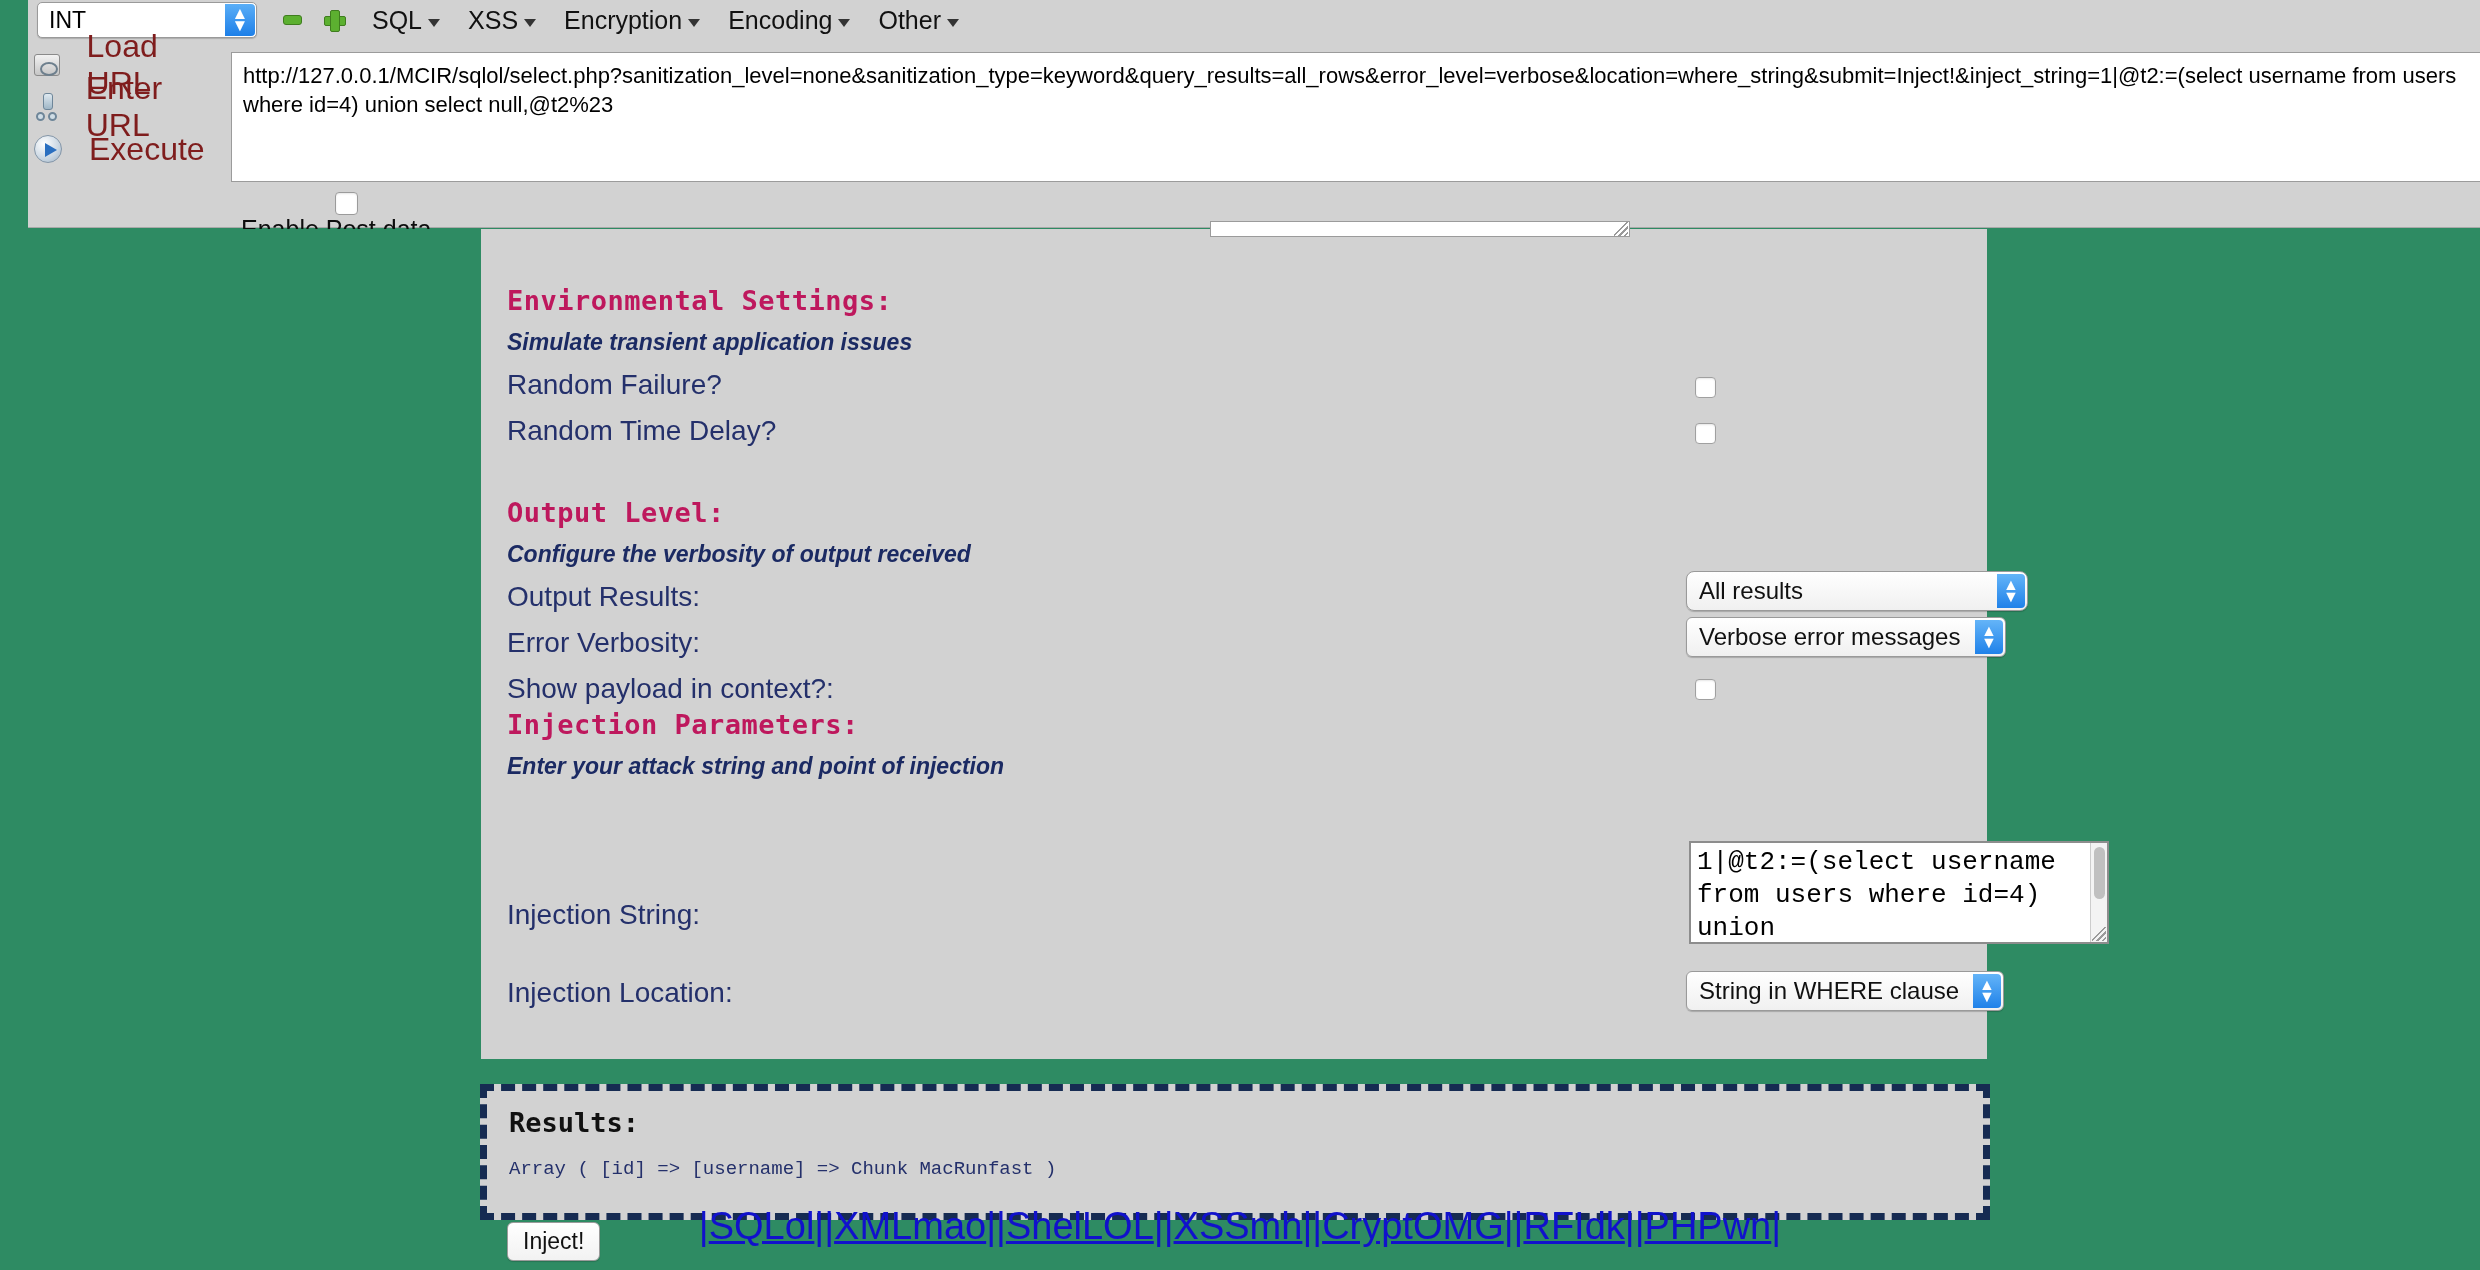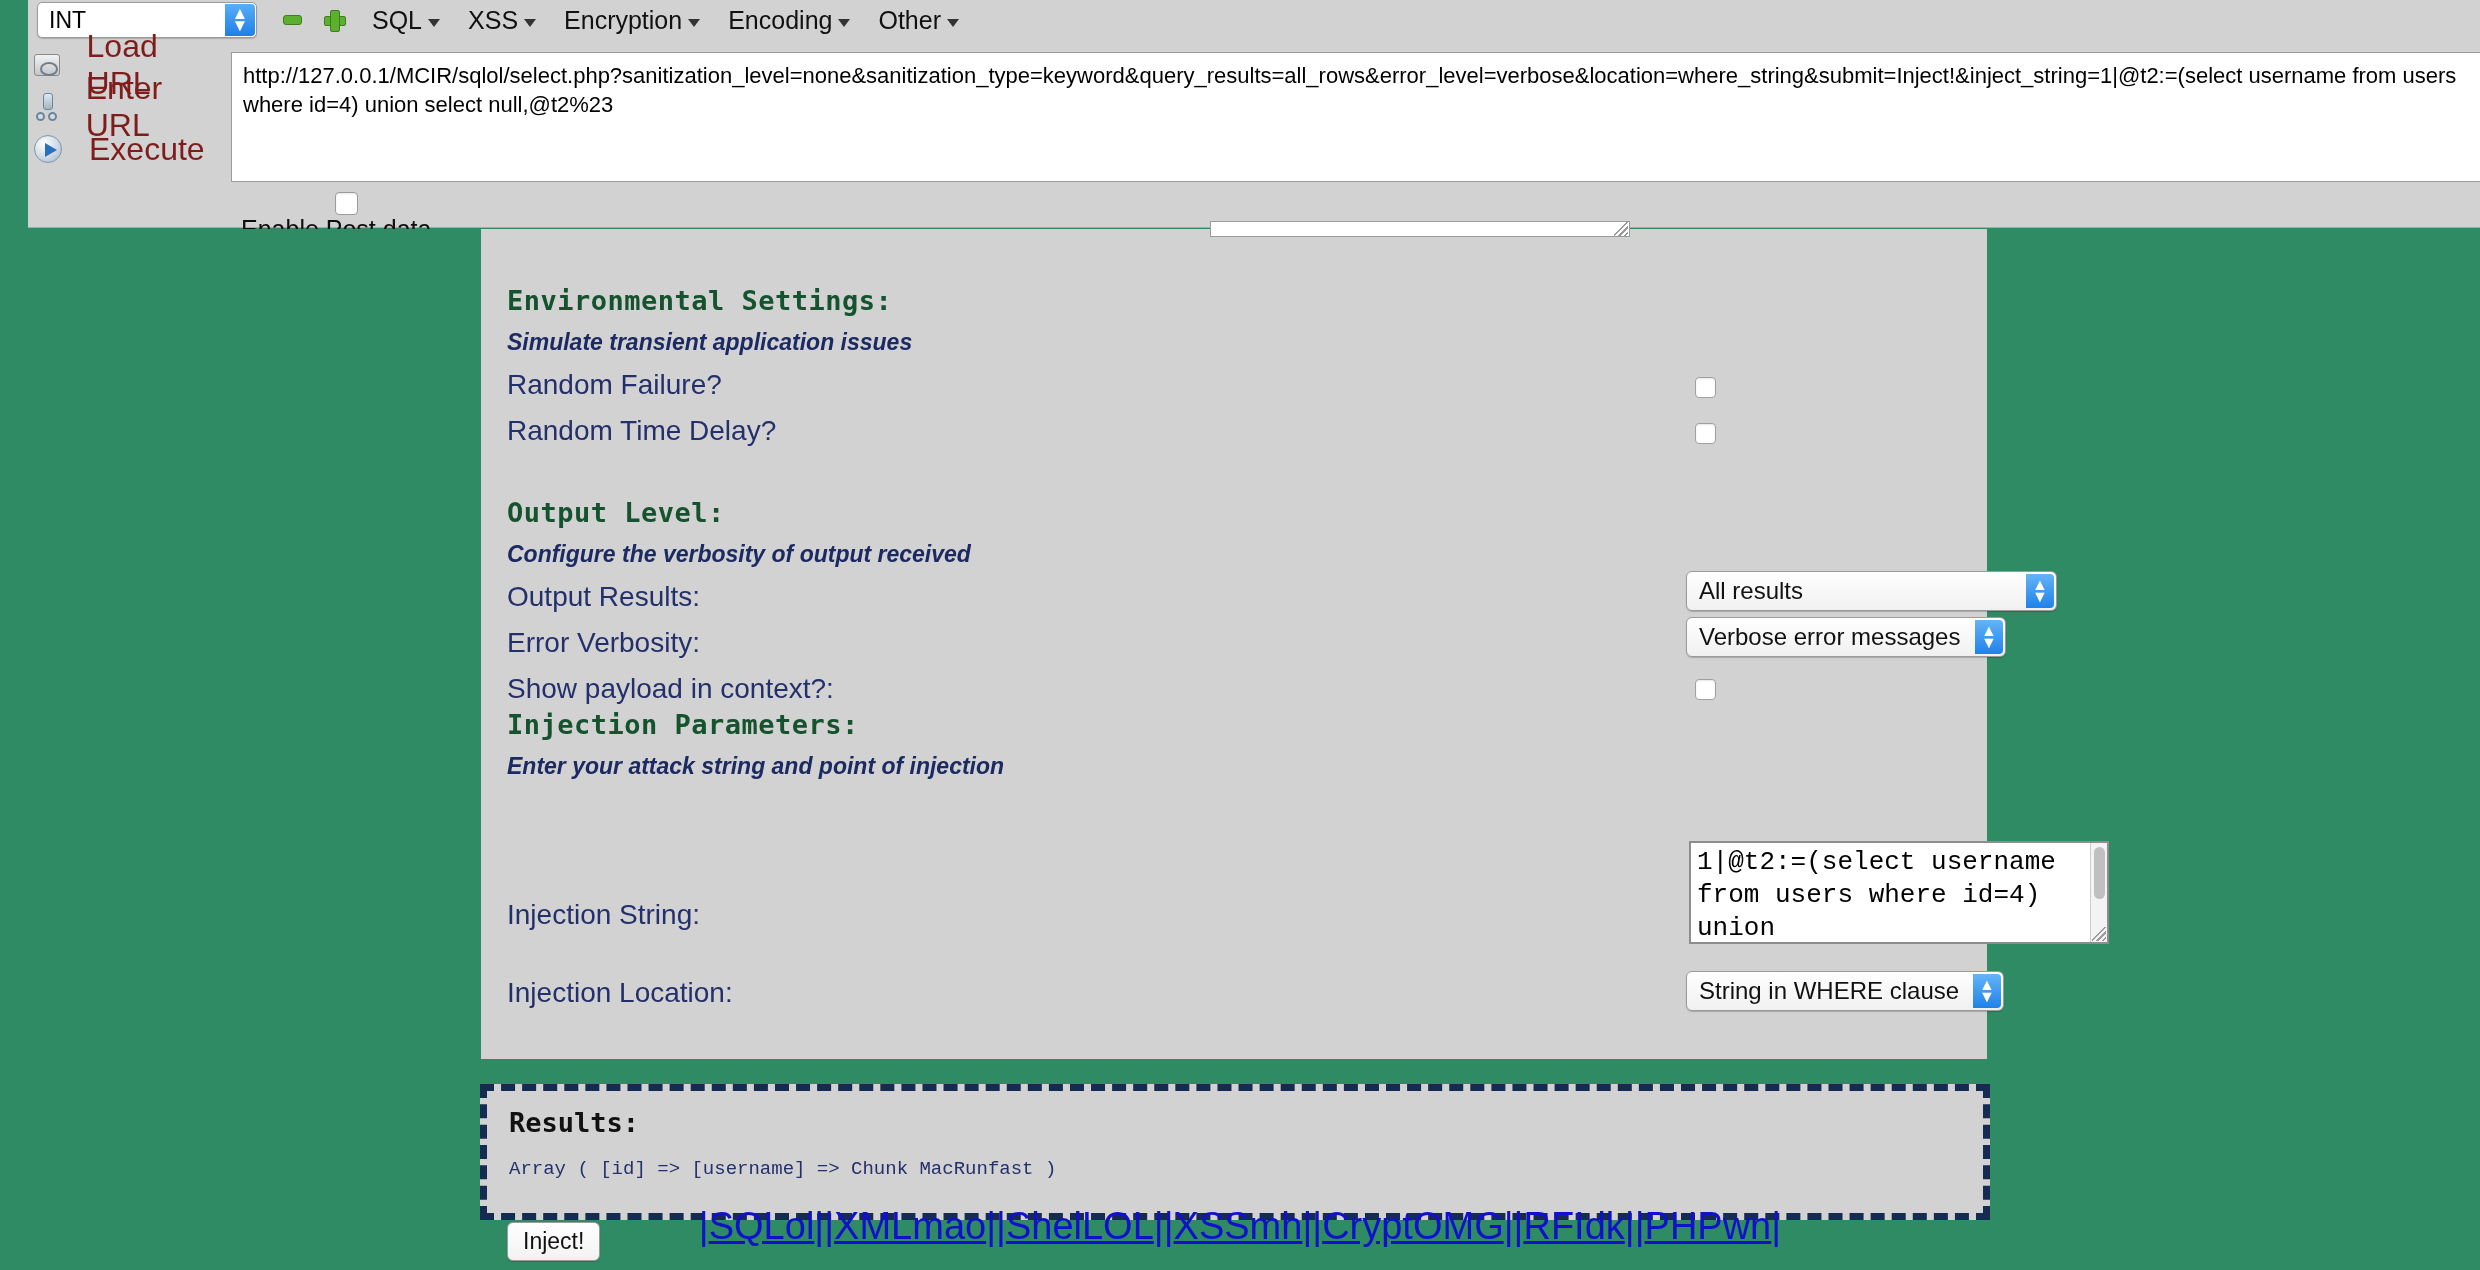--- a/index.html
+++ b/index.html
@@ -177,21 +177,21 @@
     position:absolute; right:1px; bottom:0px; width:14px;height:14px;
     background:
       linear-gradient(135deg, transparent 44%, #9a9a9a 44%, #9a9a9a 52%, transparent 52%),
       linear-gradient(135deg, transparent 64%, #9a9a9a 64%, #9a9a9a 72%, transparent 72%),
       linear-gradient(135deg, transparent 84%, #9a9a9a 84%, #9a9a9a 92%, transparent 92%);
   }
 
   .sec-head {
     position: absolute;
     font-family: "DejaVu Sans Mono", "Liberation Mono", monospace;
-    font-weight: bold; font-size: 27px; color: #14532d;
+    font-weight: bold; font-size: 27px; color: #be185d;
     letter-spacing: .5px;
     white-space: nowrap;
   }
   .sec-sub {
     position: absolute;
     font-family: "Liberation Sans", sans-serif;
     font-style: italic; font-weight: bold;
     font-size: 23px; color: #1b2a63;
     white-space: nowrap;
   }
@@ -376,21 +376,21 @@
     <div class="field-label" style="left:26px; top:140px;">Random Failure?</div>
     <div class="row-check" style="left:1214px; top:148px;"></div>
 
     <div class="field-label" style="left:26px; top:186px;">Random Time Delay?</div>
     <div class="row-check" style="left:1214px; top:194px;"></div>
 
     <div class="sec-head" style="left:26px; top:268px;">Output Level:</div>
     <div class="sec-sub" style="left:26px; top:312px;">Configure the verbosity of output received</div>
 
     <div class="field-label" style="left:26px; top:352px;">Output Results:</div>
-    <div class="form-select" style="left:1205px; top:342px; width:371px;">
+    <div class="form-select" style="left:1205px; top:342px; width:342px;border-radius:8px;">
       <span>All results</span>
       <span class="stepper">
           <span>▲</span>
           <span>▼</span>
         </span>
     </div>
 
     <div class="field-label" style="left:26px; top:398px;">Error Verbosity:</div>
     <div class="form-select" style="left:1205px; top:388px; width:320px;">
       <span>Verbose error messages</span>

